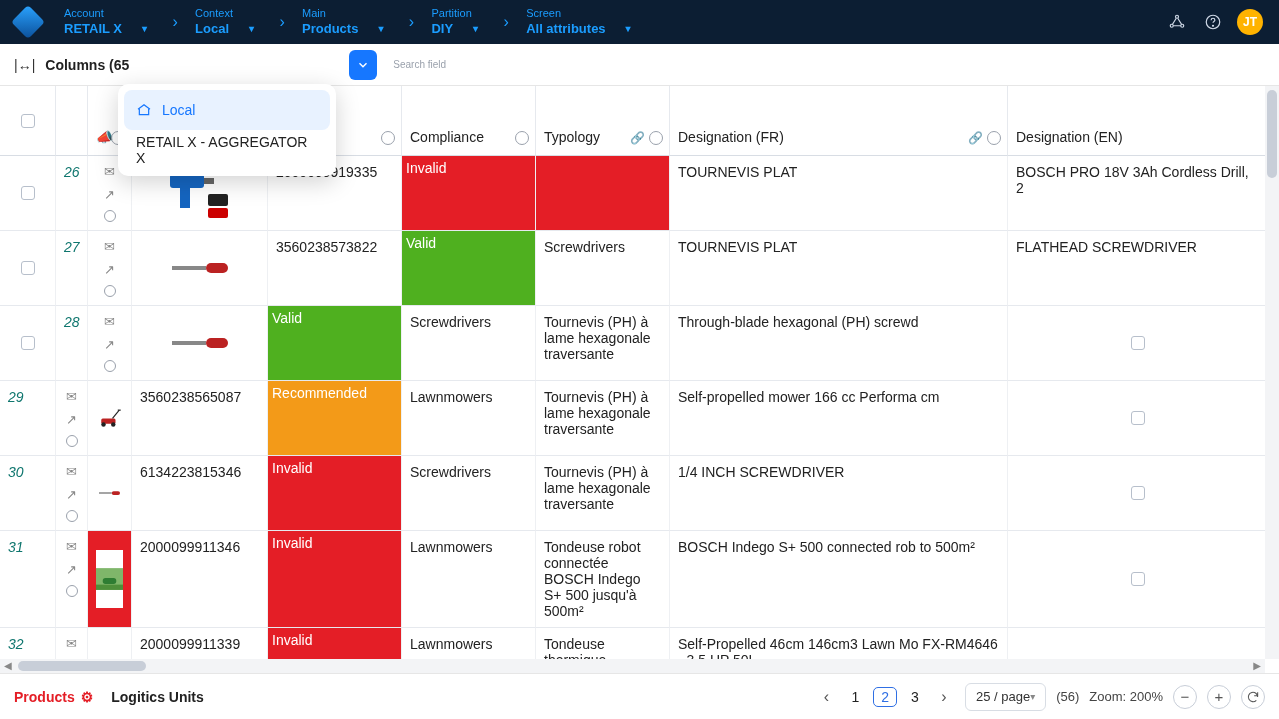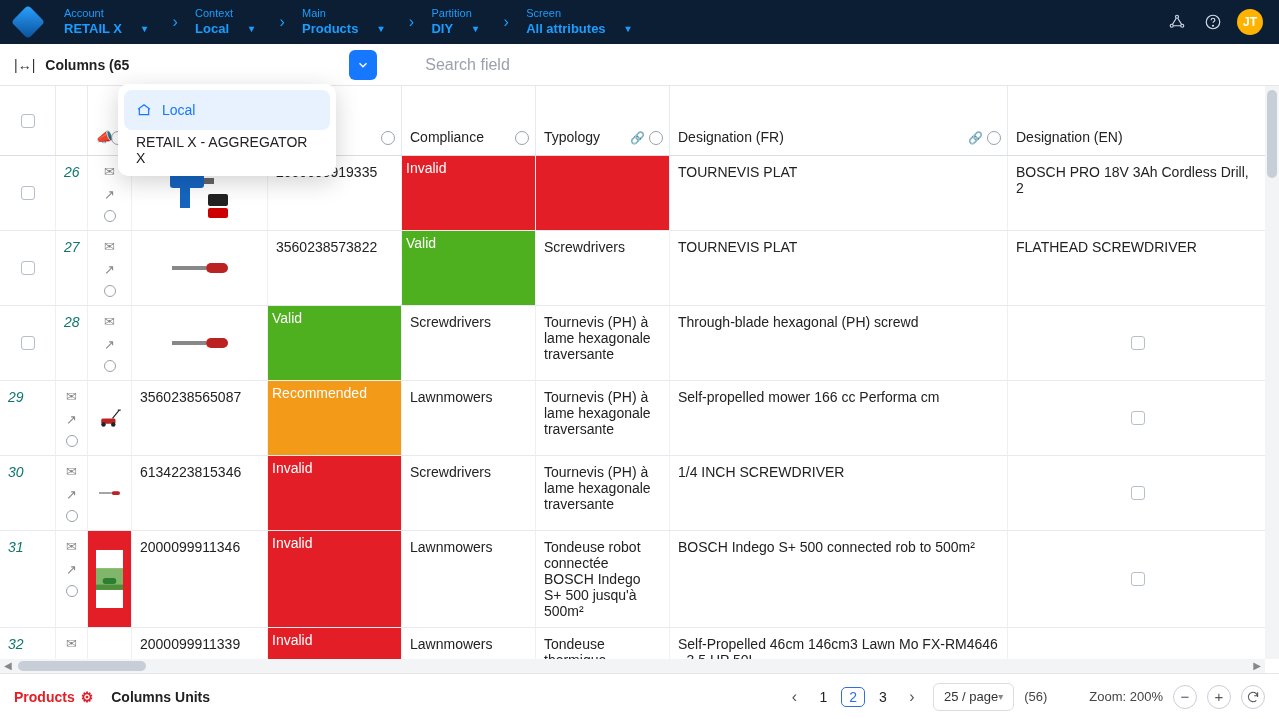--- a/index.html
+++ b/index.html
@@ -16,21 +16,21 @@
 .crumb-sep { width: 12px; display: flex; align-items: center; justify-content: center; color: #1b9dff; font-size: 16px; }
 .topbar-right { margin-left: auto; display: flex; align-items: center; gap: 12px; padding-right: 6px; text-align: right; }
 .icon-btn { width: 24px; height: 24px; display: flex; align-items: center; justify-content: center; color: #cfd8e6; cursor: pointer; }
 .avatar { width: 26px; height: 26px; border-radius: 50%; background: #ffb300; color: #fff; font-size: 12px; font-weight: 600; display: flex; align-items: center; justify-content: center; }
 
 
 .toolbar { height: 42px; border-bottom: 1px solid #e6e6e6; display: flex; align-items: center; gap: 10px; padding: 0 14px; position: relative; }
 .toolbar .cols-icon { font-size: 14px; color: #333; }
 .toolbar .cols-label { font-size: 14px; font-weight: 600; color: #222; }
 .blue-chev { width: 28px; height: 30px; background: #1677ff; border-radius: 6px; display: flex; align-items: center; justify-content: center; color: #fff; font-size: 12px; margin-left: 210px; cursor: pointer; }
-.search-input { flex: 0 0 240px; height: 30px; border: none; outline: none; font-size: 16px; color: #a21caf; padding: 0 6px; margin-left: 32px; }
+.search-input { flex: 0 0 240px; height: 30px; border: none; outline: none; font-size: 10px; color: #a21caf; padding: 0 6px; }
 .search-input::placeholder { color: #9aa1ac; }
 
 
 .ctx-popover { position: absolute; top: 40px; left: 118px; width: 218px; background: #fff; border-radius: 10px; box-shadow: 0 6px 24px rgba(0,0,0,.18); padding: 6px; z-index: 20; }
 .ctx-item { height: 40px; border-radius: 8px; display: flex; align-items: center; padding: 0 12px; gap: 10px; font-size: 14px; cursor: pointer; }
 .ctx-item.sel { background: #e8f2ff; color: #1677ff; }
 .ctx-item.sel .home-ico { color: #1677ff; }
 .ctx-item:not(.sel) { color: #222; }
 .home-ico { width: 16px; height: 16px; }
 
@@ -64,21 +64,21 @@
 .bottom { position: absolute; bottom: 0; left: 0; right: 0; height: 46px; border-top: 1px solid #e6e6e6; display: flex; align-items: center; padding: 0 14px; gap: 18px; background:#fff;}
 .bottom .tab { font-size: 14px; font-weight: 600; color: #222; display: flex; align-items: center; gap: 6px; cursor:pointer;}
 .bottom .tab.active { color: #e41e26; }
 .bottom .gear { color: #e41e26; font-size: 14px; }
 .pager { margin-left: auto; display: flex; align-items: center; gap: 10px; }
 .pg-btn { width: 22px; height: 22px; display: flex; align-items: center; justify-content: center; color: #555; cursor:pointer; }
 .pg-num { font-size: 14px; color: #222; padding: 0 4px; cursor:pointer;}
 .pg-num.cur { border: 1.5px solid #2f6fe4; color: #2f6fe4; border-radius: 5px; padding: 1px 7px; }
 .pg-size { border: 1px solid #d8dde4; border-radius: 6px; height: 28px; padding: 0 10px; font-size: 13px; display: flex; align-items: center; color: #333; cursor:pointer;}
 .count { font-size: 13px; color: #444; }
-.zoom { font-size: 13px; color: #444; margin-left: 32px; }
+.zoom { font-size: 13px; color: #444; }
 .round { width: 24px; height: 24px; border: 1px solid #c8ced8; border-radius: 50%; display: flex; align-items: center; justify-content: center; color: #555; font-size: 15px; cursor:pointer;}
 
 
 .hscroll { position: absolute; bottom: 46px; left: 0; right: 14px; height: 14px; background: #f3f4f6; }
 .hscroll .thumb-bar { position: absolute; left: 18px; top: 2px; height: 10px; width: 128px; background: #c8ced8; border-radius: 5px; }
 .hscroll .arrow { position: absolute; top: 1px; font-size: 10px; color: #888; }
 .hscroll .arrow.l { left: 4px; }
 .hscroll .arrow.r { right: 4px; }
 
 
@@ -389,21 +389,21 @@
   <span class="arrow l">◀</span>
     <div class="thumb-bar"></div>
     <span class="arrow r">▶</span>
 </div>
 
 <div class="bottom">
   <span class="tab active">
     <span>Products</span>
     <span class="gear">⚙</span>
   </span>
-  <span class="tab">Columns Units</span>
+  <span class="tab">Logitics Units</span>
 
   <div class="pager">
     <span class="pg-btn">‹</span>
     <span class="pg-num">1</span>
     <span class="pg-num cur">2</span>
     <span class="pg-num">3</span>
     <span class="pg-btn">›</span>
     <span class="pg-size">
         <span>25 / page</span>
         <span style="font-size:10px;color:#888">▾</span>

